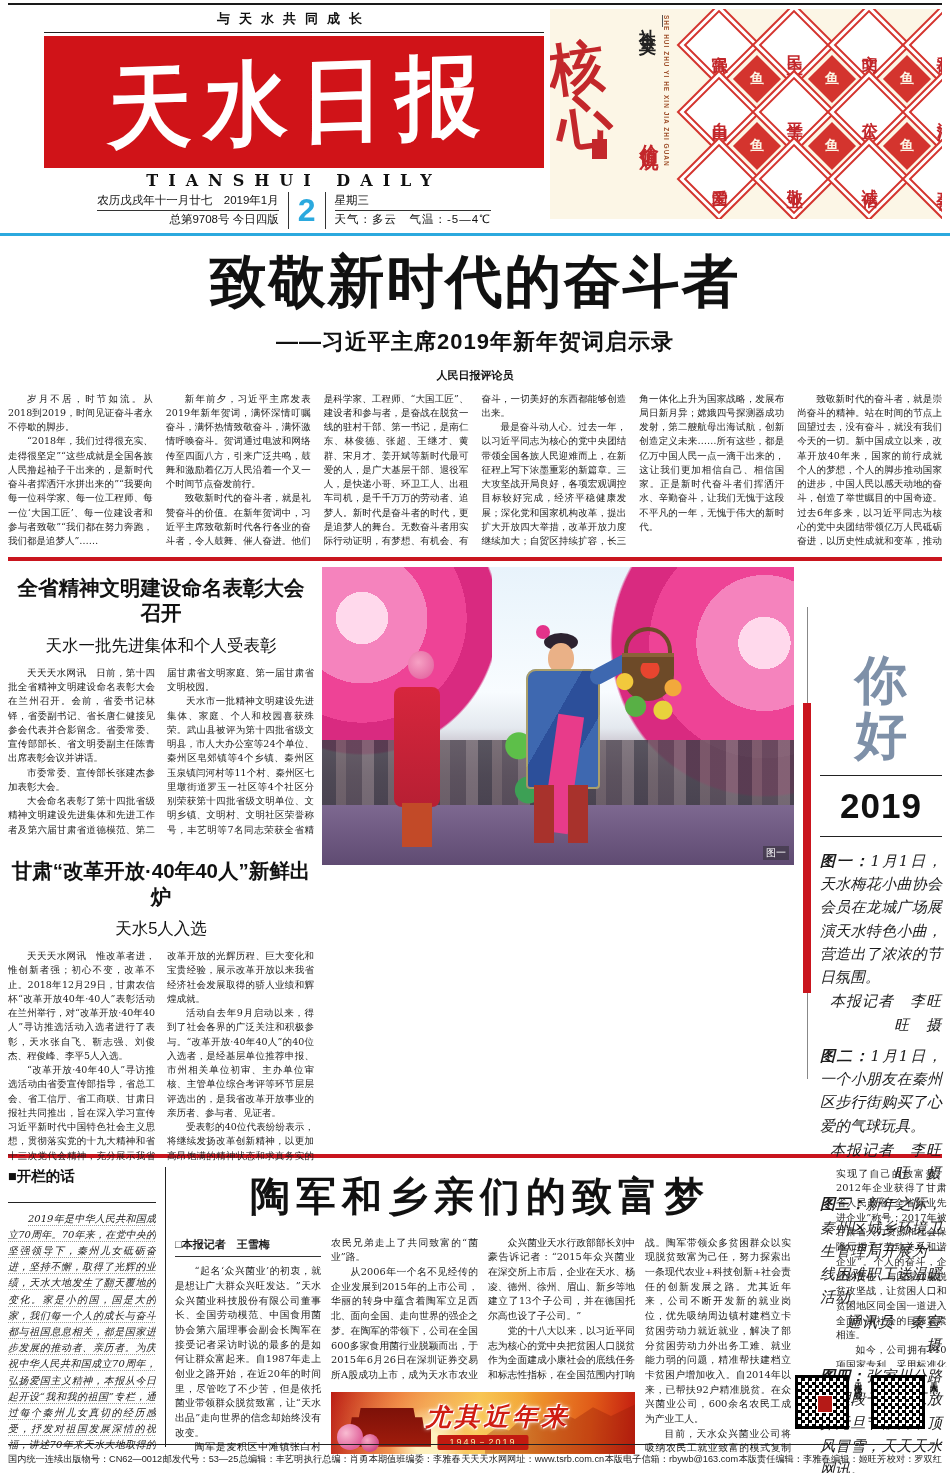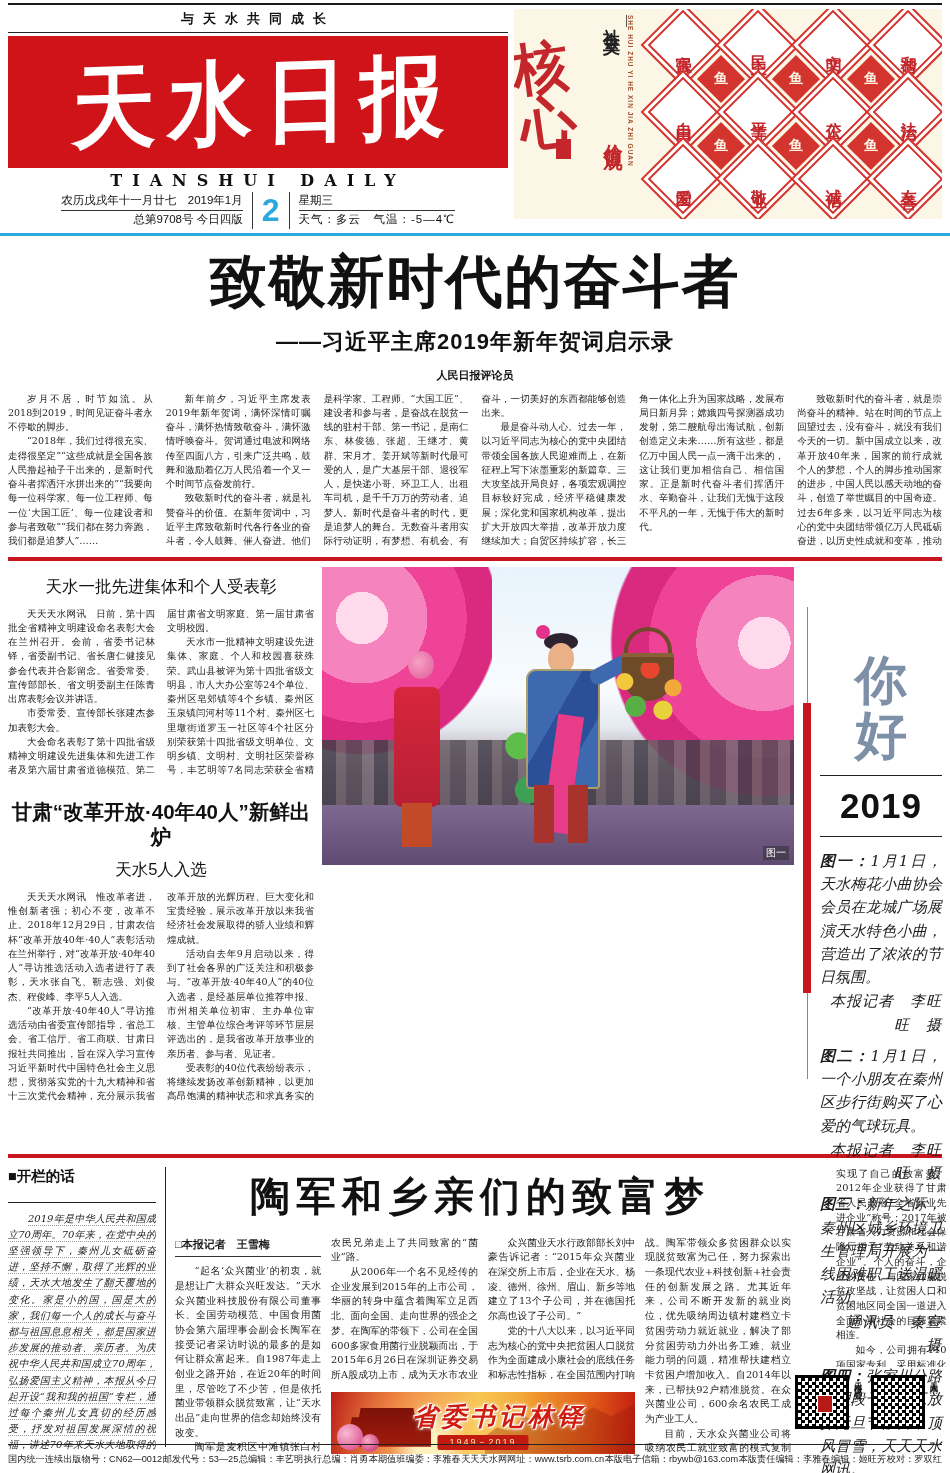--- a/index.html
+++ b/index.html
@@ -3,21 +3,21 @@
 <meta charset="utf-8">
 <style>
   * { box-sizing: border-box; margin: 0; padding: 0; }
   body { background:#e9e9e9; }
   .page { width:950px; height:1473px; margin:0 auto; background:#fff; position:relative;
           font-family:"Liberation Sans",sans-serif; color:#111; overflow:hidden; }
 
   
   .top-rule { margin:3px 8px 0; border-top:2px solid #1a1a1a; }
   .header { display:flex; padding:0 8px; }
-  .mast-left { width:500px; flex:none; }
+  .mast-left { width:500px; flex:none;margin-left:36px; }
   .slogan-row { text-align:center; font-size:13px; font-weight:bold; letter-spacing:9px;
                 padding:5px 0 4px; border-bottom:1px solid #222; }
   .logo-box { margin-top:3px; background:#d01318; height:132px; display:flex; align-items:center; justify-content:center; }
   .logo-text { color:#fff; font-family:"DejaVu Serif",serif; font-weight:bold; font-size:84px;
                letter-spacing:12px; line-height:1; transform:skewY(-2deg) scaleY(1.08); text-indent:12px; }
   .english { text-align:center; font-family:"DejaVu Serif",serif; font-weight:bold; font-size:16px;
              letter-spacing:10px; margin-top:3px; }
   .dateline { display:flex; justify-content:center; align-items:stretch; margin-top:2px; }
   .date-left { text-align:right; font-size:11.5px; line-height:1.5; }
   .date-left .row1 { padding-bottom:1px; border-bottom:1px solid #333; }
@@ -267,20 +267,21 @@
     <p>最是奋斗动人心。过去一年，以习近平同志为核心的党中央团结带领全国各族人民迎难而上，在新征程上写下浓墨重彩的新篇章。三大攻坚战开局良好，各项宏观调控目标较好完成，经济平稳健康发展；深化党和国家机构改革，提出扩大开放四大举措，改革开放力度继续加大；自贸区持续扩容，长三角一体化上升为国家战略，发展布局日新月异；嫦娥四号探测器成功发射，第二艘航母出海试航，创新创造定义未来……所有这些，都是亿万中国人民一点一滴干出来的，这让我们更加相信自己、相信国家。正是新时代奋斗者们挥洒汗水、辛勤奋斗，让我们无愧于这段不平凡的一年，无愧于伟大的新时代。</p>
     <p>致敬新时代的奋斗者，就是崇尚奋斗的精神。站在时间的节点上回望过去，没有奋斗，就没有我们今天的一切。新中国成立以来，改革开放40年来，国家的前行成就个人的梦想，个人的脚步推动国家的进步，中国人民以感天动地的奋斗，创造了举世瞩目的中国奇迹。过去6年多来，以习近平同志为核心的党中央团结带领亿万人民砥砺奋进，以历史性成就和变革，推动中国特色社会主义进入新时代。可以说，我们所拥有的一切，无不凝聚着奋斗的汗水。新征程上再出发，我们没有时间喘口气、歇歇脚，只有保持永不懈怠的精神状态和一往无前的奋斗姿态，才能一步一个脚印把前无古人的伟大事业推向前进。</p>
 
   </div>
 
   <div class="red-rule"></div>
 
   <div class="middle">
     <div class="mid-left">
       <div class="artA">
+        <div class="art-title">全省精神文明建设命名表彰大会召开</div>
         <div class="art-sub">天水一批先进集体和个人受表彰</div>
         <div class="art-body">
           <p>天天天水网讯　日前，第十四批全省精神文明建设命名表彰大会在兰州召开。会前，省委书记林铎，省委副书记、省长唐仁健接见参会代表并合影留念。省委常委、宣传部部长、省文明委副主任陈青出席表彰会议并讲话。</p>
           <p>市委常委、宣传部长张建杰参加表彰大会。</p>
           <p>大会命名表彰了第十四批省级精神文明建设先进集体和先进工作者及第六届甘肃省道德模范、第二届甘肃省文明家庭、第一届甘肃省文明校园。</p>
           <p>天水市一批精神文明建设先进集体、家庭、个人和校园喜获殊荣。武山县被评为第十四批省级文明县，市人大办公室等24个单位、秦州区皂郊镇等4个乡镇、秦州区玉泉镇闫河村等11个村、秦州区七里墩街道罗玉一社区等4个社区分别荣获第十四批省级文明单位、文明乡镇、文明村、文明社区荣誉称号，丰艺明等7名同志荣获全省精神文明建设先进工作者，张维林等4人荣获第六届甘肃省道德模范，严新构家庭、郭满福家庭荣获第二届甘肃省文明家庭；市逸夫实验中学等41所学校荣获第一届甘肃省文明校园。</p>
         </div>
       </div>
       <div class="artB">
         <div class="art-title">甘肃“改革开放·40年40人”新鲜出炉</div>
@@ -431,21 +432,21 @@
               <p>众兴菌业天水行政部部长刘中豪告诉记者：“2015年众兴菌业在深交所上市后，企业在天水、杨凌、德州、徐州、眉山、新乡等地建立了13个子公司，并在德国托尔高也设了子公司。”</p>
               <p>党的十八大以来，以习近平同志为核心的党中央把贫困人口脱贫作为全面建成小康社会的底线任务和标志性指标，在全国范围内打响了脱贫攻坚</p>
             </div>
           </div>
           <div class="banner">
             <div class="bn-rays"></div>
             <div class="bn-wall"></div>
             <div class="bn-tam"></div>
             <div class="bn-fl1"></div>
             <div class="bn-fl2"></div>
-            <div class="bn-title">省委书记林铎</div>
+            <div class="bn-title">尤其近年来</div>
             <div class="bn-years">1949－2019</div>
           </div>
         </div>
         <div class="wcol">
           <p class="noind">战。陶军带领众多贫困群众以实现脱贫致富为己任，努力探索出一条现代农业+科技创新+社会责任的创新发展之路。尤其近年来，公司不断开发新的就业岗位，优先吸纳周边镇村建档立卡贫困劳动力就近就业，解决了部分贫困劳动力外出务工难、就业能力弱的问题，精准帮扶建档立卡贫困户增加收入。自2014年以来，已帮扶92户精准脱贫。在众兴菌业公司，600余名农民工成为产业工人。</p>
           <p>目前，天水众兴菌业公司将吸纳农民工就业致富的模式复制到全国13个生产基地，得到了当地政府和社会的一致认可。当地贫困人口被吸纳到企业，</p>
         </div>
       </div>
     </div>
 

